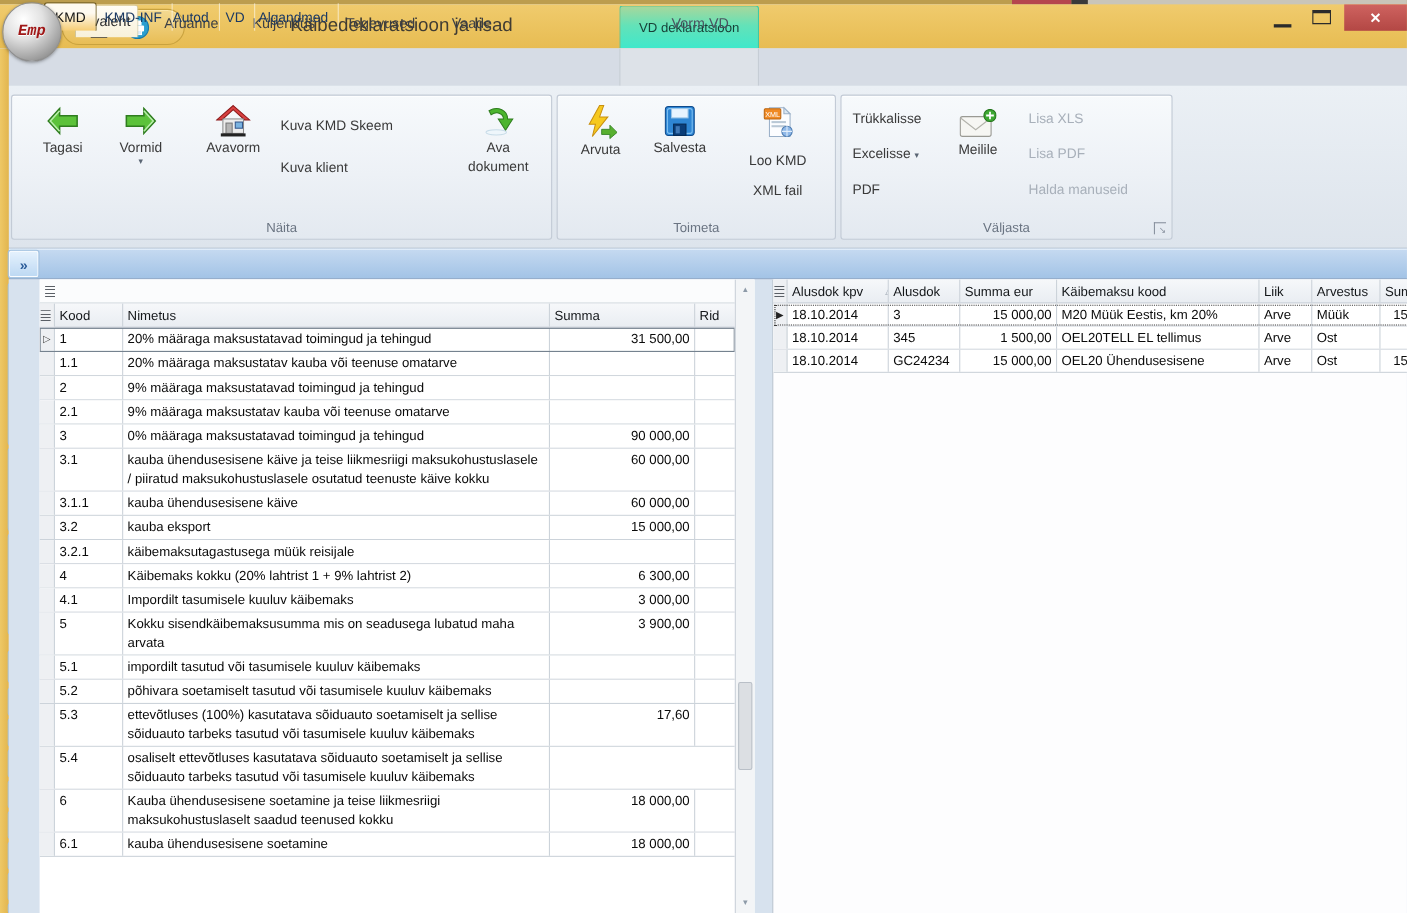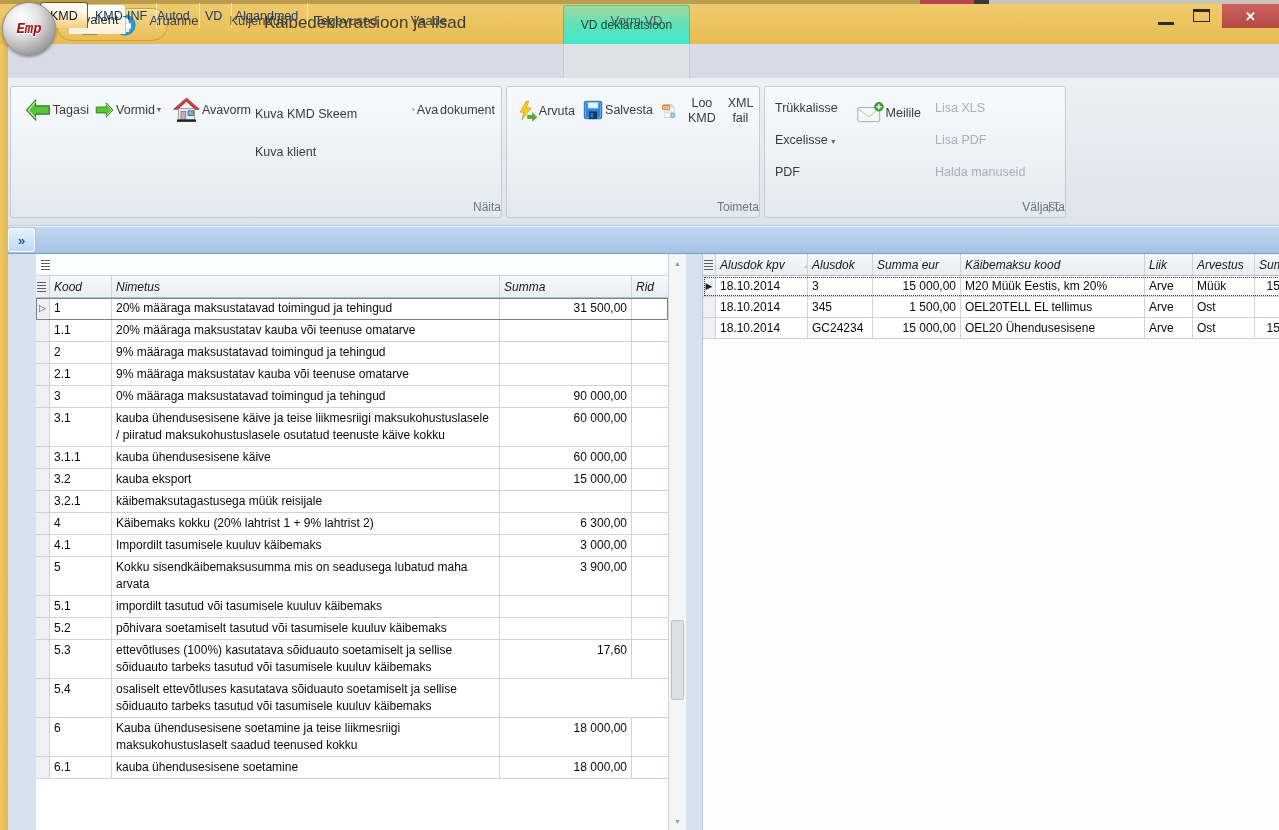--- a/index.html
+++ b/index.html
@@ -45,23 +45,23 @@
   .rtab.active { background:linear-gradient(#fffdf6,#f8f1da); border:1px solid #cfc49d;
     border-bottom:none; border-radius:4px 4px 0 0; color:#2c2c2c; top:4px; height:30px; }
   .vormvd-bg { left:563px; top:44px; width:127px; height:34px; background:#dde2e8;
     border-left:1px solid #c6cdd5; border-right:1px solid #c6cdd5; }
 
   
   .ribbon-body { left:0; top:78px; width:1279px; height:148px;
     background:linear-gradient(#ebf0f5,#dde4ec); border-bottom:1px solid #c2cbd6; }
   .rgroup { position:absolute; top:8px; height:132px; border:1px solid #c3cbd6; border-radius:3px;
     background:linear-gradient(#f7fafc,#edf1f6 55%,#e3e9f0); box-shadow:inset 0 1px 0 #fff; }
-  .rgroup-label { position:absolute; bottom:3px; left:0; right:0; text-align:right;
+  .rgroup-label { position:absolute; bottom:3px; left:0; right:0; text-align:center;
     font-size:12px; color:#6a7482; }
-  .bigbtn { position:absolute; display:flex; flex-direction:row; align-items:center; gap:2px; }
+  .bigbtn { position:absolute; display:flex; flex-direction:column; align-items:center; gap:2px; }
   .bigbtn .lbl { font-size:12.5px; color:#3a3a3a; line-height:15px; text-align:center; }
   .caret { font-size:8px; color:#5a6573; line-height:6px; }
   .txtbtn { position:absolute; font-size:12.5px; color:#3a3a3a; }
   .txtbtn.disabled { color:#a8b0ba; }
   .launcher { position:absolute; right:5px; bottom:4px; width:11px; height:11px;
     border-top:1px solid #8a93a0; border-left:1px solid #8a93a0; font-size:8px; color:#8a93a0;
     display:flex; align-items:flex-end; justify-content:flex-end; line-height:7px; }
 
   
   .docstrip { left:0; top:226px; width:1279px; height:28px;
@@ -96,21 +96,21 @@
 
   .menu-ic { display:inline-block; width:9px; height:10px; flex:none;
     background:repeating-linear-gradient(#5a5f66 0 1px,transparent 1px 3px); }
 
   .bandrow { height:22px; background:#fbfcfd; border-bottom:1px solid #ccd3da;
     display:flex; align-items:center; padding-left:5px; width:632px; }
   .thead { display:flex; height:22px; width:632px;
     background:linear-gradient(#f6f8fa,#e9edf2); border-bottom:1px solid #b4bdc7; }
   .rpane .thead { width:622px; }
   .th { font-size:12px; color:#14171a; padding:3px 4px; border-right:1px solid #ccd3da;
-    white-space:nowrap; overflow:hidden; display:flex; align-items:center; gap:20px;font-style:italic; }
+    white-space:nowrap; overflow:hidden; display:flex; align-items:center; gap:20px; }
   .th .sort { font-size:8px; color:#98a2ae; }
 
   .lrow { display:flex; width:632px; border-bottom:1px solid #ccd3da; background:#fff; }
   .lrow.sel { outline:1px solid #75828f; outline-offset:-1px; }
   .lc { padding:2px 4px; font-size:12px; line-height:17px; color:#0a0a0a;
     border-right:1px solid #ccd3da; overflow:hidden; }
   .c-ind { width:14px; background:#eef0f3; padding:2px 1px; flex:none;
     font-size:9px; color:#444; line-height:17px; text-align:center; }
   .c-kood { width:62px; flex:none; }
   .c-nim  { width:388px; flex:none; }

